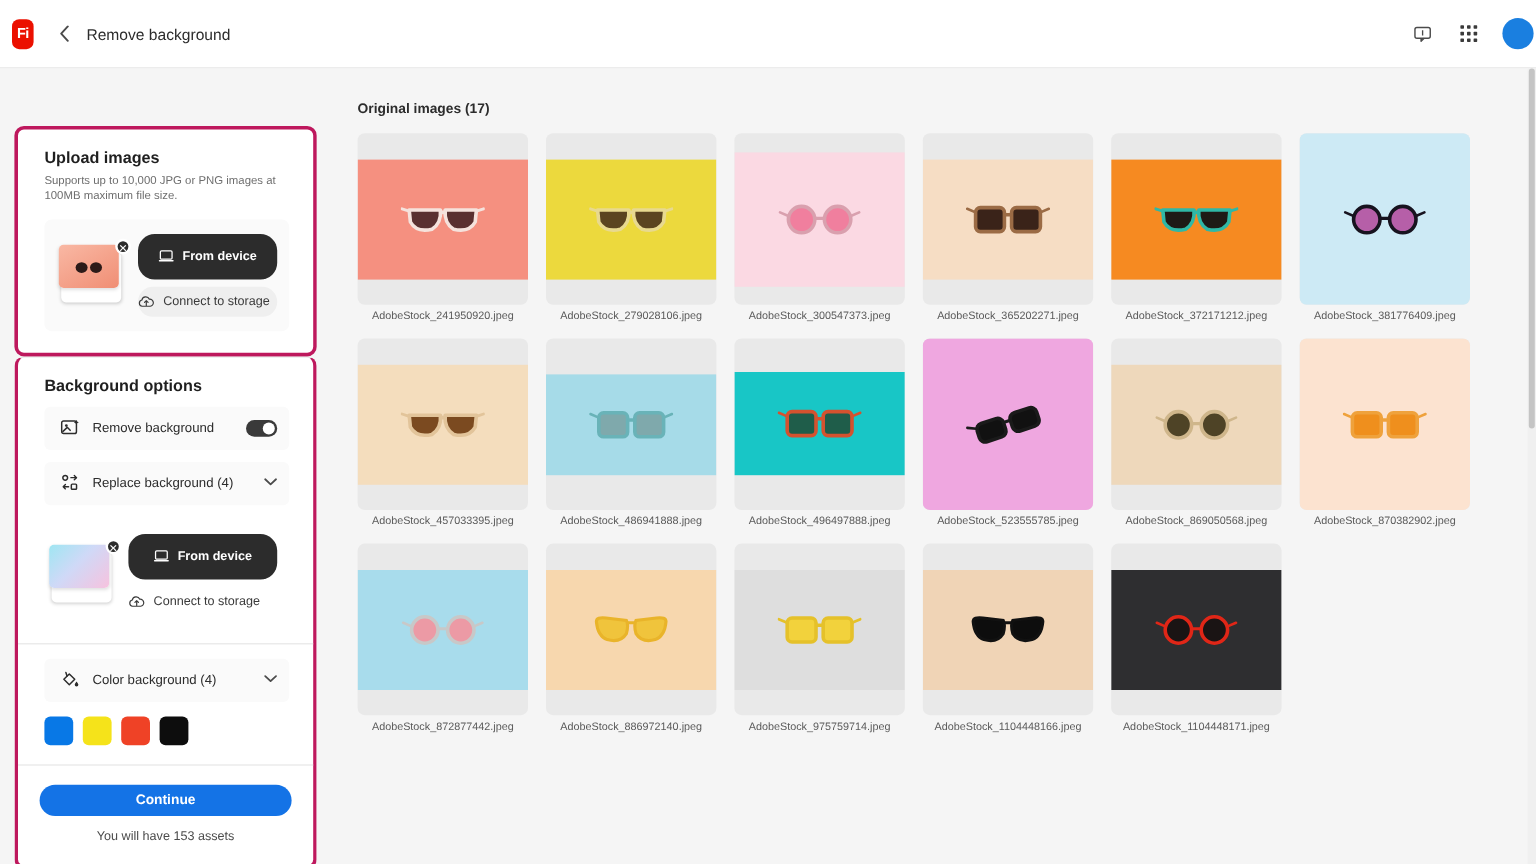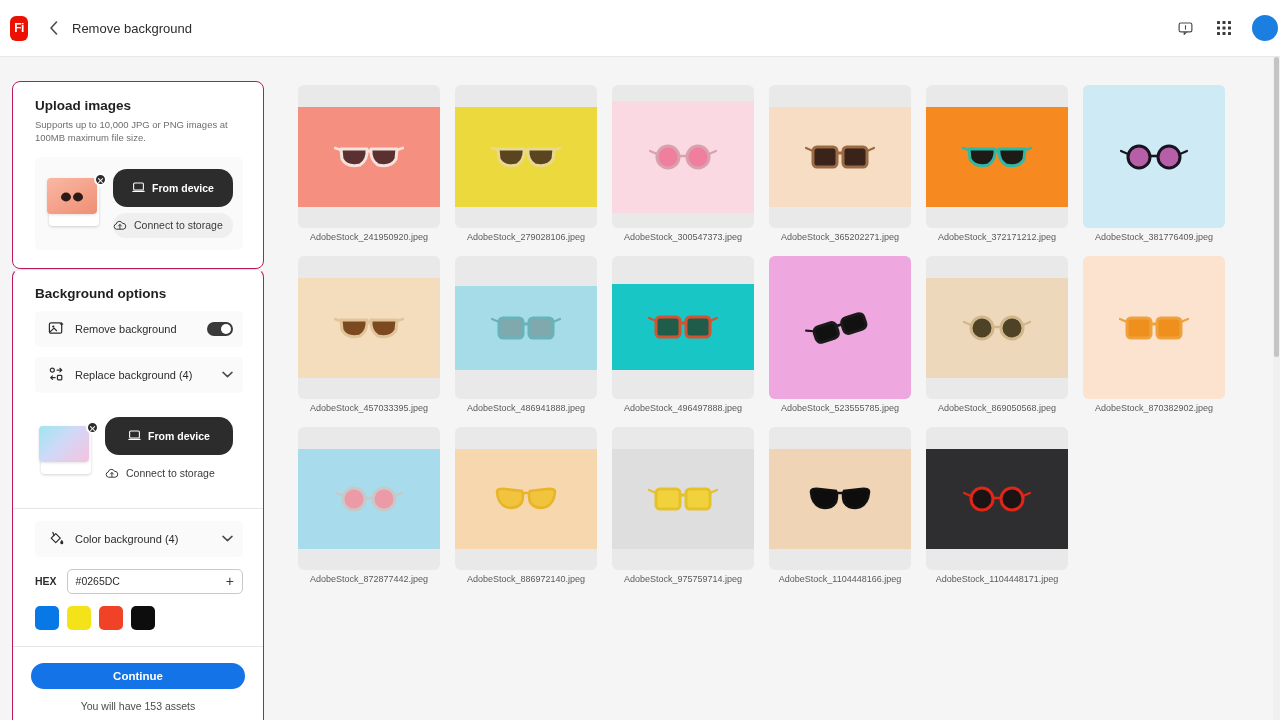--- a/index.html
+++ b/index.html
@@ -53,23 +53,24 @@
     background: #f5f5f5;
   }
   
   .left-col {
     width: 264px;
     flex: 0 0 264px;
     padding: 24px 0 0 12px;
   }
   .panel {
     background: #ffffff;
-    border: 1px solid #be185d;
+    border: 3px solid #be185d;
     border-radius: 8px;
     width: 252px;
+    margin-top: 24px;
   }
   .panel + .panel { margin-top: 0; border-top: none; }
   .panel-section { padding: 16px 20px 18px 22px; }
   .panel-title {
     font-size: 13.5px; font-weight: bold; color: #1f1f1f;
     margin-bottom: 6px;
   }
   .panel-sub {
     font-size: 9.5px; color: #6e6e6e; line-height: 1.35;
   }
@@ -354,27 +355,20 @@
             </svg>
           </div>
           <span class="opt-label">Color background (4)</span>
           <span class="chev">
             <svg width="11" height="7" viewBox="0 0 11 7">
                 <path d="M1 1.4 L5.5 5.6 L10 1.4" stroke="#4b4b4b" stroke-width="1.5" fill="none" stroke-linecap="round" stroke-linejoin="round"></path>
               </svg>
           </span>
         </div>
 
-        <div class="hex-row">
-          <span class="hex-label">HEX</span>
-          <div class="hex-field">
-            <span>#0265DC</span>
-            <span class="hex-plus">+</span>
-          </div>
-        </div>
 
         <div class="swatches">
           <div class="swatch" style="background:#0878e6"></div>
           <div class="swatch" style="background:#f5e31a"></div>
           <div class="swatch" style="background:#ef4226"></div>
           <div class="swatch" style="background:#0d0d0d"></div>
         </div>
       </div>
 
       <div class="divider"></div>
@@ -382,20 +376,21 @@
       <div class="continue-wrap">
         <div class="continue-btn">
           <span>Continue</span>
         </div>
         <div class="assets-note">You will have 153 assets</div>
       </div>
     </div>
   </div>
 
   <div class="gallery">
+    <div class="gallery-title">Original images (17)</div>
     <div class="grid" id="grid">
         <div class="card">
           <div class="card-img">
        <div class="photo" style="top:22px;height:100px;background:#f59080;">
          <svg width="70" height="34" viewBox="0 0 70 34">
                 <path d="M7 9 L33 9 Q34 20 26 25 Q13 28 8 19 z" fill="#5a3030" stroke="#f5e2dc" stroke-width="3" stroke-linejoin="round"></path>
             <path d="M63 9 L37 9 Q36 20 44 25 Q57 28 62 19 z" fill="#5a3030" stroke="#f5e2dc" stroke-width="3" stroke-linejoin="round"></path>
             <path d="M33 11 L37 11" stroke="#f5e2dc" stroke-width="3"></path>
             <path d="M7 10 L1 8 M63 10 L69 8" stroke="#f5e2dc" stroke-width="2.4" stroke-linecap="round"></path>
               </svg>

